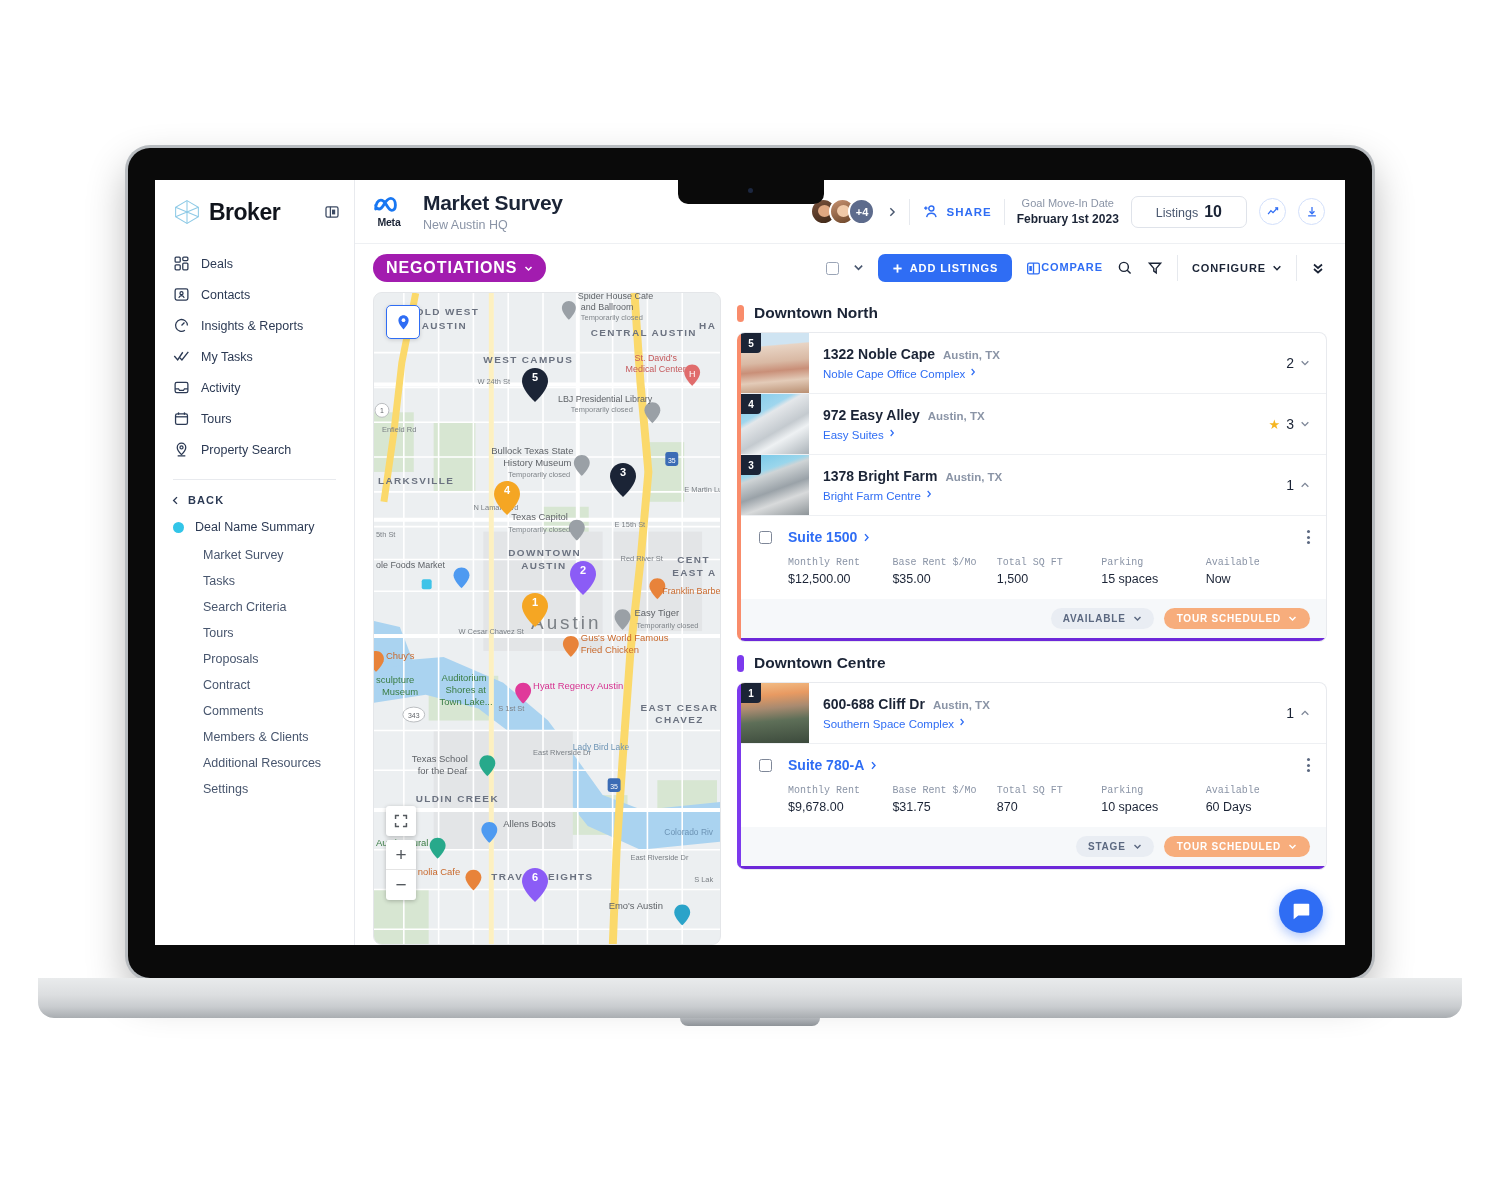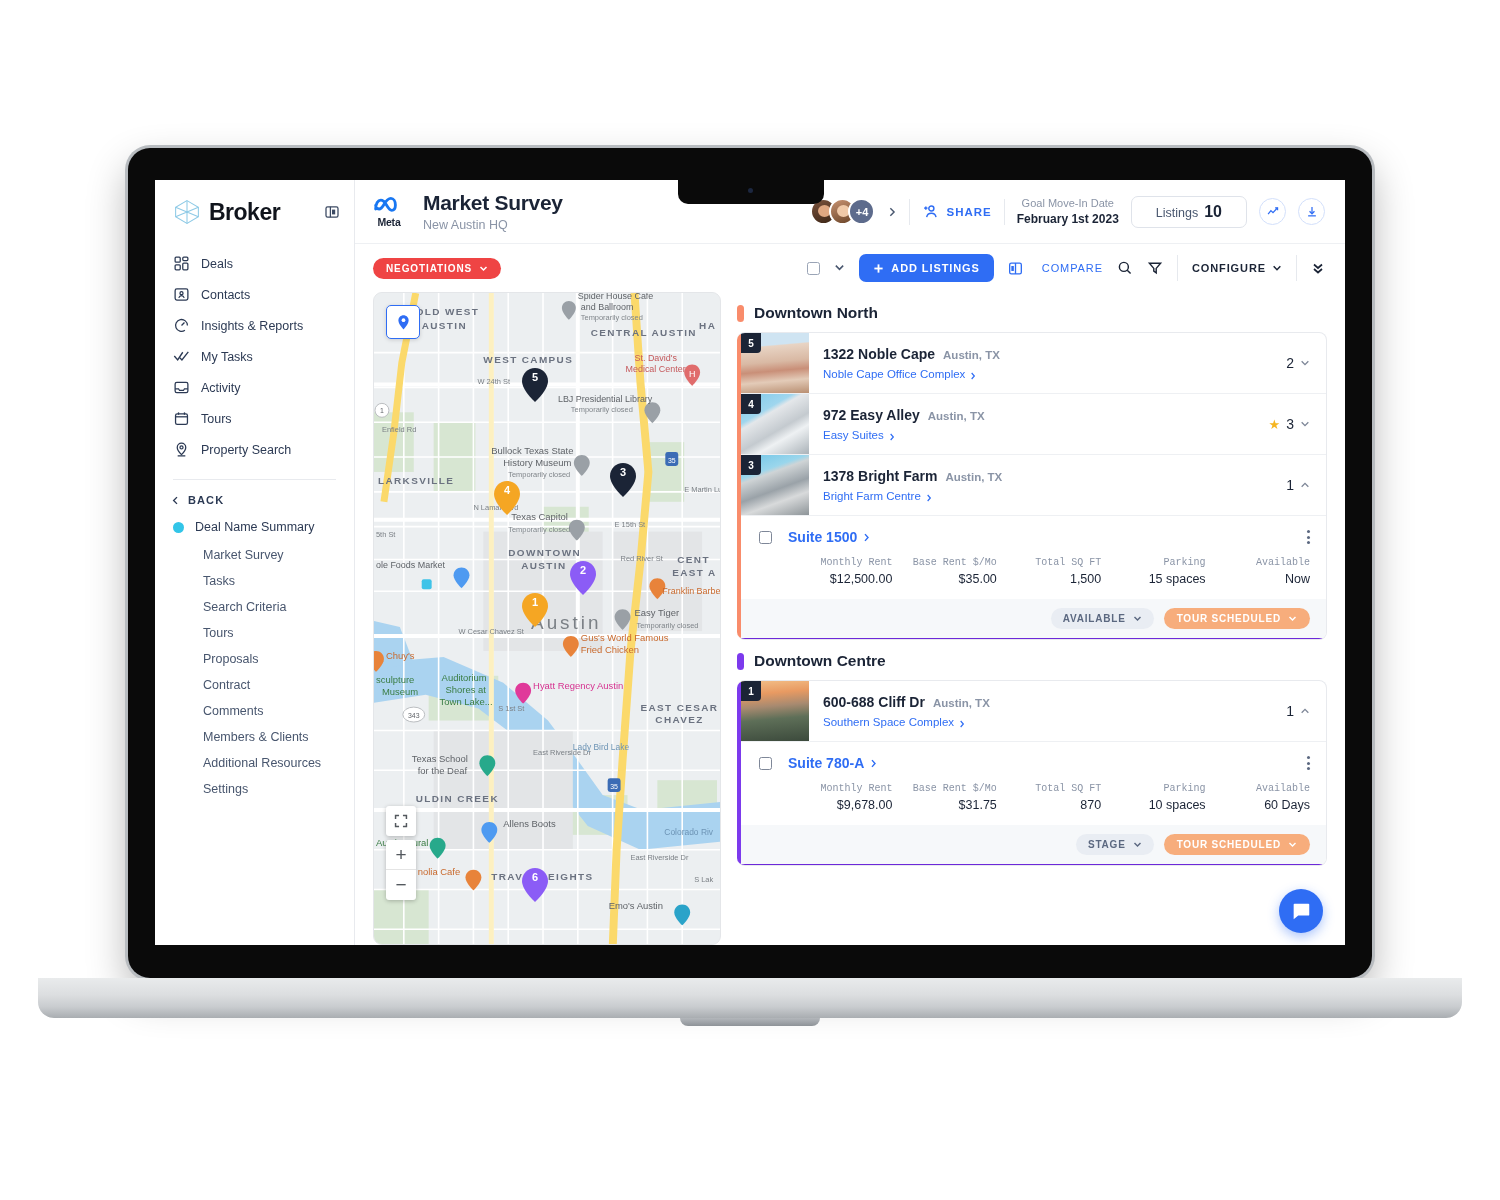--- a/index.html
+++ b/index.html
@@ -153,34 +153,34 @@
   .listings-num { font-size: 16px; font-weight: 700; color: #1b2436; }
   .circ-btn {
     width: 27px; height: 27px; border-radius: 50%;
     border: 1px solid #d3e0fb; color: #2f6df4;
     display: flex; align-items: center; justify-content: center; cursor: pointer;
   }
 
   
   .toolbar { height: 48px; display: flex; align-items: center; padding: 0 20px 0 18px; }
   .pill-green {
-    background: #ef4444; color: #fff; border-radius: 20px;
-    padding: 5px 13px; font-size: 10px; font-weight: 700; letter-spacing: .9px;
+    background: #a21caf; color: #fff; border-radius: 20px;
+    padding: 5px 13px; font-size: 16px; font-weight: 700; letter-spacing: .9px;
     display: flex; align-items: center; gap: 7px; cursor: pointer;
   }
   .toolbar-right { margin-left: auto; display: flex; align-items: center; gap: 14px; }
   .chkbox { width: 13px; height: 13px; border: 1.6px solid #9aa4b6; border-radius: 2.5px; cursor: pointer; }
   .btn-blue {
     background: #2f6df4; color: #fff; border-radius: 7px;
     padding: 8px 14px; font-size: 11px; font-weight: 700; letter-spacing: .9px;
     display: flex; align-items: center; gap: 7px; cursor: pointer;
   }
   .btn-ghost {
-    color: #2f6df4; font-size: 11px; font-weight: 400; letter-spacing: .9px;
-    display: flex; align-items: center; gap: 19px; cursor: pointer;
+    color: #2f6df4; font-size: 11px; font-weight: 700; letter-spacing: .9px;
+    display: flex; gap: 0; cursor: pointer;
   }
   .icon-btn { color: #1b2436; cursor: pointer; display: flex; }
   .configure { font-size: 11px; font-weight: 700; letter-spacing: .9px; color: #1b2436; display: flex; align-items: center; gap: 6px; cursor: pointer; }
 
   
   .content { flex: 1; display: flex; min-height: 0; padding: 0 0 0 18px; gap: 16px; }
 
   
   .map-wrap {
     width: 348px; flex: none; position: relative; border-radius: 9px;
@@ -230,28 +230,28 @@
   .thumb { width: 68px; flex: none; position: relative; overflow: hidden; }
   .thumb-badge {
     position: absolute; left: 0; top: 0; width: 20px; height: 20px;
     background: #1b2436; color: #fff; font-size: 10px; font-weight: 600;
     display: flex; align-items: center; justify-content: center; border-radius: 0 0 4px 0;
     z-index: 2;
   }
   .prop-info { flex: 1; min-width: 0; padding: 13px 14px; }
   .prop-title { font-size: 14px; font-weight: 700; color: #1b2436; display: flex; align-items: baseline; gap: 8px; }
   .prop-city { font-size: 11.5px; font-weight: 700; color: #8a94a6; }
-  .prop-link { font-size: 11.5px; color: #2f6df4; margin-top: 6px; display: flex; align-items: flex-end; gap: 4px; cursor: pointer; }
+  .prop-link { font-size: 11.5px; color: #2f6df4; margin-top: 6px; display: flex; align-items: flex-start; gap: 4px; cursor: pointer; }
   .prop-count {
     display: flex; align-items: center; gap: 6px; padding: 0 16px;
     font-size: 14px; color: #1b2436; flex: none; cursor: pointer;
   }
   .star { color: #f5b520; font-size: 13px; }
 
-  .suite-block { border-bottom: 1px solid #6d28d9; text-align: right; }
+  .suite-block { border-bottom: 3px solid #6d28d9; }
   .suite-head { display: flex; align-items: center; padding: 13px 16px 0 18px; gap: 16px; }
   .suite-chk { width: 13px; height: 13px; border: 1.6px solid #7e8798; border-radius: 2.5px; flex: none; cursor: pointer; }
   .suite-name { font-size: 14px; font-weight: 700; color: #2f6df4; display: flex; align-items: center; gap: 5px; cursor: pointer; }
   .kebab-dots { margin-left: auto; display: flex; flex-direction: column; gap: 2.5px; cursor: pointer; }
   .kebab-dots i { width: 3px; height: 3px; border-radius: 50%; background: #4b5straße; }
 
   .metrics { display: flex; padding: 12px 16px 13px 47px; gap: 0; }
   .metric { flex: 1; min-width: 0; }
   .m-lbl { font-size: 10px; color: #8a94a6; font-family: Liberation Mono, monospace; }
   .m-val { font-size: 12.5px; color: #1b2436; margin-top: 4px; font-weight: 500; }

